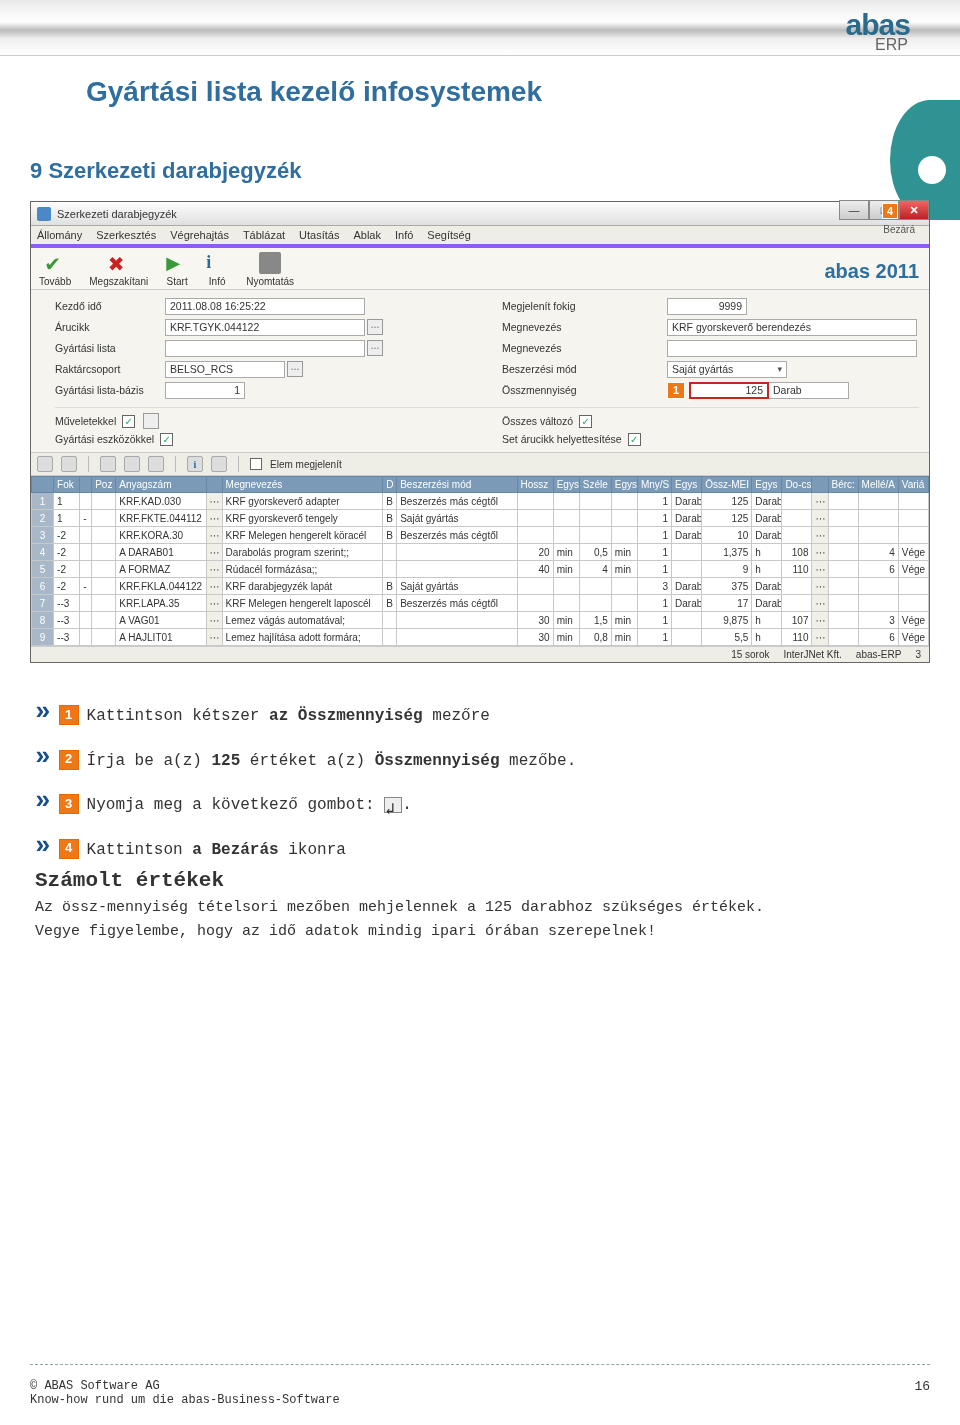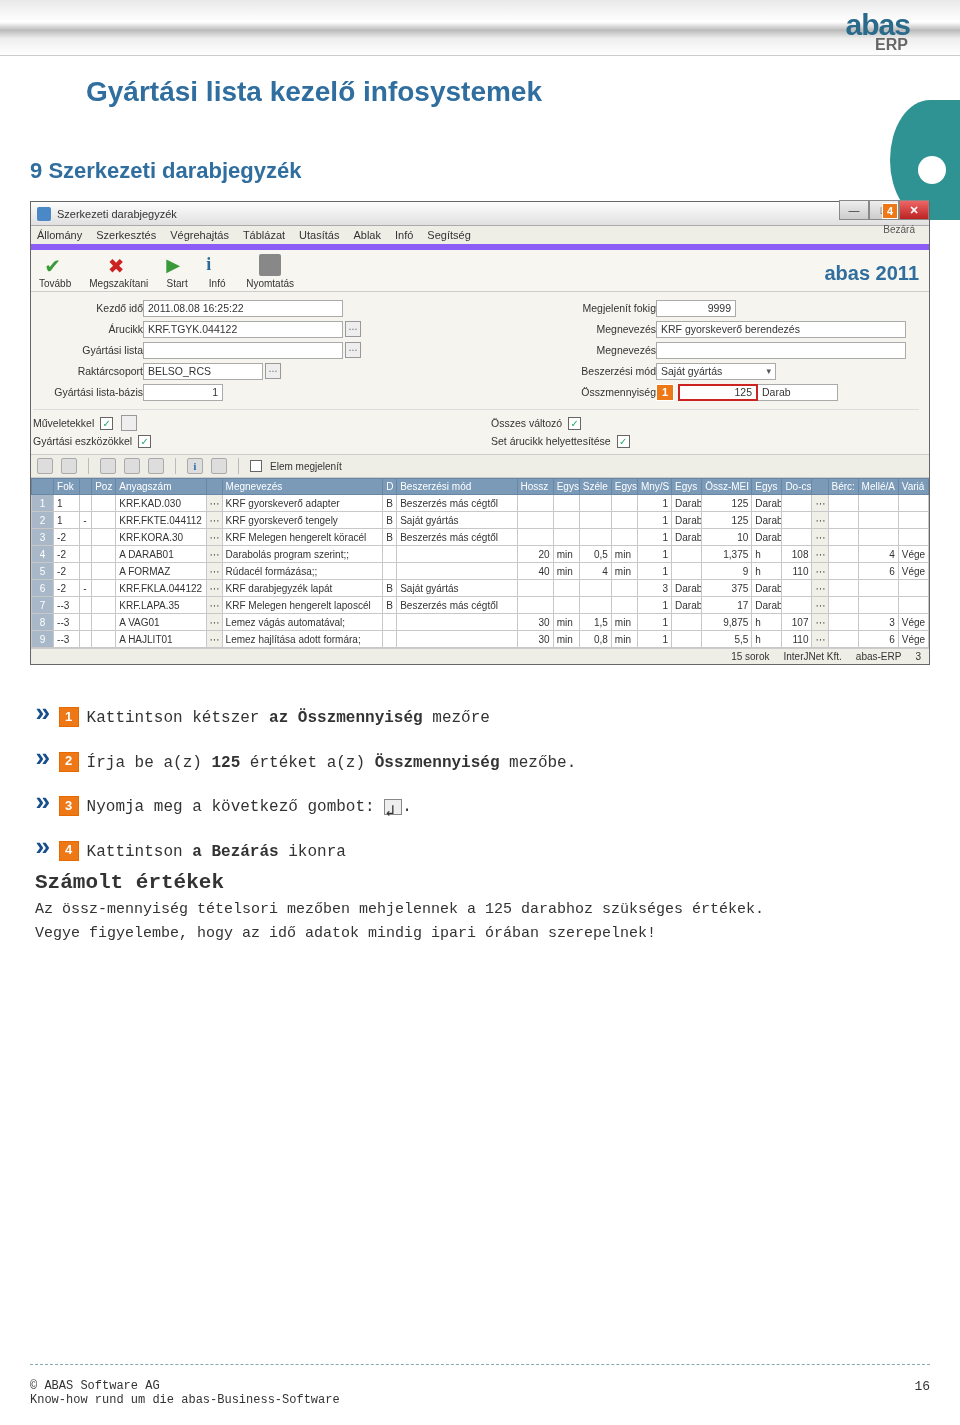--- a/index.html
+++ b/index.html
@@ -18,21 +18,21 @@
     background: linear-gradient(to bottom, #e8e8e8 0%, #f5f5f5 20%, #fff 40%, #bbb 55%, #eee 70%, #fff 100%);
     border-bottom: 1px solid #ccc;
   }
   .logo-topright {
     position: absolute;
     right: 50px;
     top: 8px;
     text-align: right;
   }
   .logo-topright .abas { font-weight: bold; color: #2a6a8a; font-size: 30px; letter-spacing: -1px; }
-  .logo-topright .erp { font-weight: bold; color: #666; font-size: 16px; display:block; margin-top:-6px; margin-right:2px;}
+  .logo-topright .erp { font-weight: normal; color: #666; font-size: 16px; display:block; margin-top:-6px; margin-right:2px;}
   .big-a {
     position: absolute;
     right: 0;
     top: 100px;
     width: 70px;
     height: 120px;
     background: #2f9393;
     border-radius: 60px 0 0 60px / 90px 0 0 90px;
   }
   .big-a::after{
@@ -95,21 +95,21 @@
     color:#fff;
     font-weight:bold;
     font-size:11px;
     display:flex;align-items:center;justify-content:center;
   }
   .below-close { position:absolute; right:14px; top:22px; font-size:10px; color:#555;}
 
   .menubar {
     background:#efeee6;
     padding:3px 6px;
-    border-bottom:6px solid #8b5cf6;
+    border-bottom:4px solid #8b5cf6;
     display:flex; gap:14px;
     font-size:11px;
   }
   .menubar span { cursor:default; }
 
   .toolbar {
     display:flex;
     padding:4px 8px 2px 8px;
     gap:18px;
     background:#f7f6f0;
@@ -125,22 +125,21 @@
   .ticon.info { color:#2a6a9a; font-size:18px; font-weight:bold; font-family:serif;}
   .ticon.print { background:#888; border-radius:2px;}
   .abas-brand {
     position:absolute; right:10px; bottom:6px;
     color:#2f6e9e; font-size:20px; font-weight:bold;
   }
 
   .form-area {
     background:#f5f4ee;
     border-bottom:1px solid #ccc;
-    padding:6px 10px 4px 2px;
-    text-align:right;
+    padding:6px 10px 4px 24px;
   }
   .form-row { display:flex; align-items:center; height:20px; margin-bottom:1px;}
   .form-row .lab { width:110px; font-size:10.5px; color:#333;}
   .form-row .lab2 { width:165px; font-size:10.5px; color:#333;}
   .form-row .fld { height:17px; border:1px solid #aaa; background:#fff; padding:0 4px; font-size:10.5px; display:flex; align-items:center; min-width:80px;}
   .form-row .fld.w200{width:200px;} .fld.w120{width:120px;} .fld.w80{width:80px;} .fld.w60{width:60px;} .fld.w250{width:250px;}
   .picker { width:16px;height:16px;border:1px solid #999;background:#eee; margin-left:2px; display:inline-flex;align-items:center;justify-content:center; font-size:9px;}
   .two-col { display:flex; gap:30px;}
   .left-col,.right-col{flex:1;}
   .dropdown { position:relative;}

